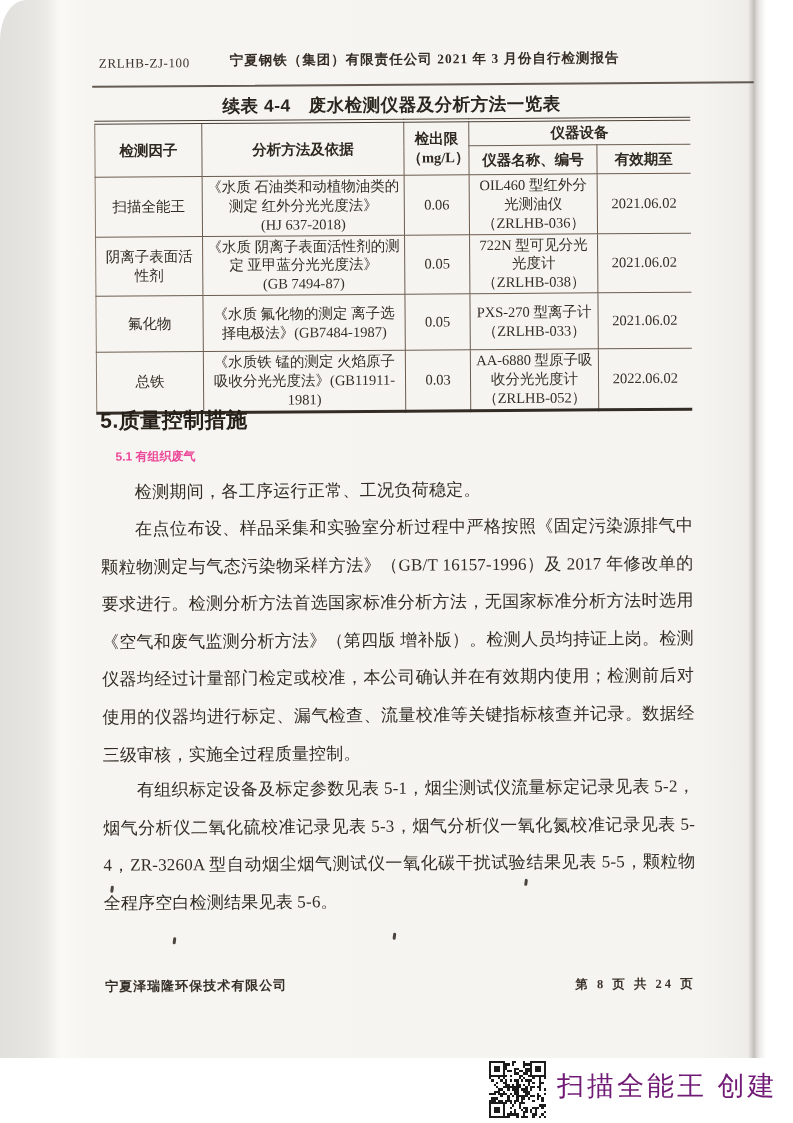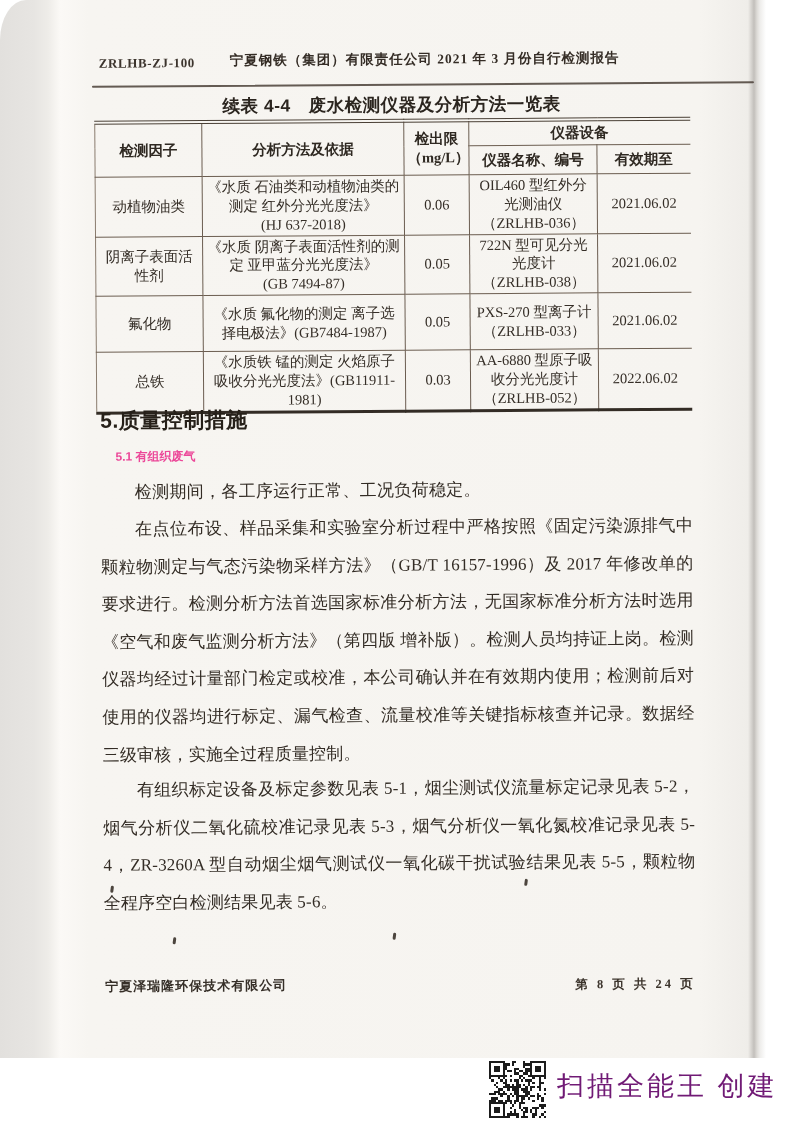--- a/index.html
+++ b/index.html
@@ -16,21 +16,21 @@
       #e2e0dd 0px,#e7e5e2 34px,#eeece8 48px,#fbf9f6 60px,
       #f7f5f1 88px,#f6f4f0 700px,#efede9 748px,
       #c2bfbb 754px,#dddbd7 757px,#eeedeb 760px,#ffffff 766px);
     border-top-left-radius:26px 40px;
   }
   
   .skew{position:absolute;left:0;top:0;width:793px;height:1058px;
     transform:rotate(-0.4deg);transform-origin:70px 520px;}
   .abs{position:absolute;}
   
-  .doc-code{left:102px;top:56px;font-size:13px;font-weight:700;letter-spacing:.6px;color:#3c342d;}
+  .doc-code{left:102px;top:56px;font-size:13px;font-weight:400;letter-spacing:.6px;color:#3c342d;}
   .header-title{left:233px;top:53px;font-size:13.5px;font-weight:bold;letter-spacing:1px;color:#352d26;}
   .header-rule{left:95px;top:86px;width:662px;height:2px;background:#4a4037;opacity:.85;border-radius:1px;}
   
   .table-title{left:97px;top:95px;width:595px;text-align:center;
     font-family:"Liberation Sans","DejaVu Sans",sans-serif;
     font-size:17.5px;font-weight:bold;color:#2b251f;letter-spacing:.5px;}
   table.doc-table{
     position:absolute;left:97px;top:121px;width:595px;
     border-collapse:collapse;table-layout:fixed;
     font-size:14.5px;color:#352e27;text-align:center;
@@ -100,21 +100,21 @@
         <th rowspan="2">分析方法及依据</th>
         <th rowspan="2" class="pre">检出限
 （mg/L）</th>
         <th colspan="2">仪器设备</th>
       </tr>
       <tr class="hr2">
         <th>仪器名称、编号</th>
         <th>有效期至</th>
       </tr>
       <tr class="r0">
-        <td>动植物油类</td>
+        <td>扫描全能王</td>
         <td class="pre">《水质 石油类和动植物油类的测定 红外分光光度法》
 (HJ 637-2018)</td>
         <td>0.06</td>
         <td class="pre">OIL460 型红外分光测油仪
 （ZRLHB-036）</td>
         <td>2021.06.02</td>
       </tr>
       <tr class="r1">
         <td>阴离子表面活性剂</td>
         <td class="pre">《水质 阴离子表面活性剂的测定 亚甲蓝分光光度法》

